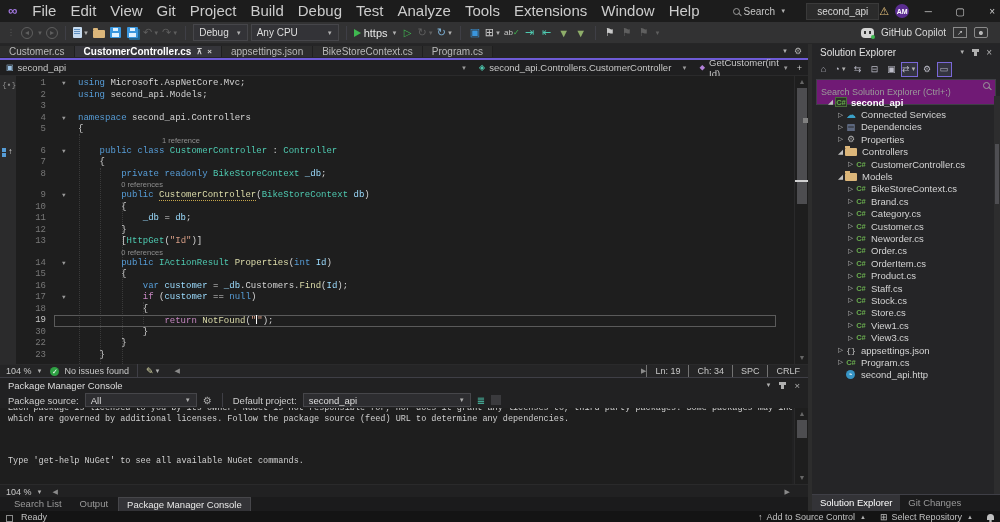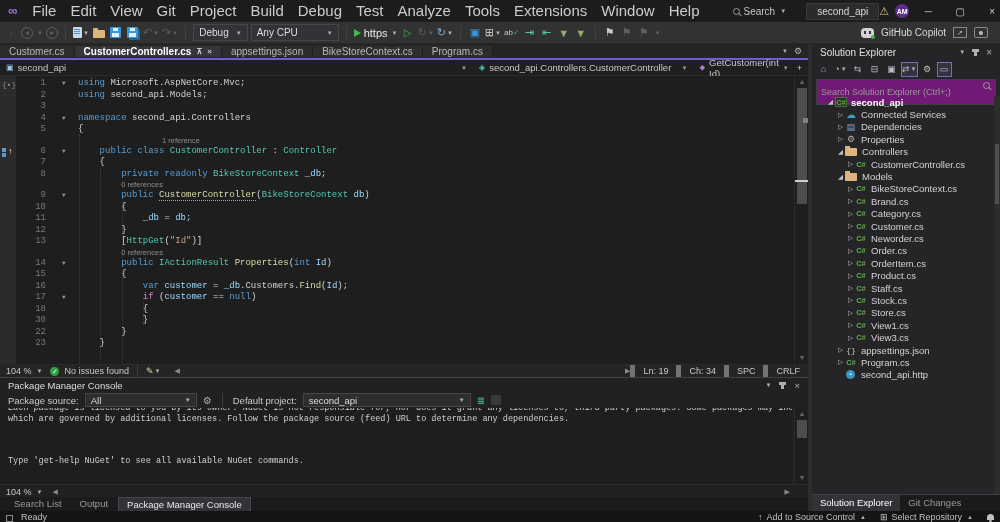--- a/index.html
+++ b/index.html
@@ -86,21 +86,21 @@
   
   #ed-vsb { left:794px; top:76px; width:14px; height:288px; background:#1e1e1e; border-left:1px solid #2a2a2b; }
   .sb-arrow { position:absolute; left:0; width:14px; height:12px; color:#666; font-size:7px; text-align:center; line-height:12px; }
   #ed-thumb { position:absolute; left:2px; top:12px; width:10px; height:116px; background:#4d4d50; }
   #ed-caretmark { position:absolute; left:0; top:104px; width:14px; height:2px; background:#d0d0d0; }
   #ed-annot { position:absolute; left:8px; top:42px; width:5px; height:5px; background:#808080; }
 
   
   #ed-status { left:0; top:364px; width:808px; height:13px; background:#252526; border-top:1px solid #2a2a2b; display:flex; align-items:center; font-size:9px; color:#c8c8c8; }
   .okring { width:9px; height:9px; border-radius:50%; background:#2ea043; color:#fff; font-size:7px; line-height:9px; text-align:center; }
-  .stat-cell { height:100%; display:flex; align-items:center; padding:0 8px; border-left:5px solid #737373; }
+  .stat-cell { height:100%; display:flex; align-items:center; padding:0 8px; border-left:1px solid #737373; }
 
   
   #pmc { left:0; top:377px; width:808px; height:120px; background:#212122; border-top:1px solid #3f3f46; }
   #pmc-titlerow { height:14px; display:flex; align-items:center; padding:0 8px; font-size:9.5px; color:#dddddd; }
   #pmc-titlerow .icons { margin-left:auto; display:flex; gap:8px; align-items:center; color:#b0b0b0; }
   #pmc-toolbar { height:16px; display:flex; align-items:center; padding:0 8px; gap:6px; font-size:9.5px; color:#cccccc; }
   .pmc-dd { background:#2d2d30; border:1px solid #46464a; height:14px; display:flex; align-items:center; padding:0 5px; color:#dddddd; font-size:9.5px; }
   .gear { color:#b0b0b0; font-size:10px; }
   .clear-ic { color:#4ec9b0; font-size:10px; }
   .dis-box { width:10px; height:10px; background:#3a3a3d; }
@@ -392,20 +392,25 @@
         <div class="code-row">
           <span class="lnum">17</span>
           <span class="fold">▼</span>
           <span class="codetext"><span class="tok p">            </span><span class="tok c">if</span><span class="tok p"> (</span><span class="tok v">customer</span><span class="tok p"> == </span><span class="tok k">null</span><span class="tok p">)</span></span>
         </div>
         <div class="code-row">
           <span class="lnum">18</span>
           <span class="codetext"><span class="tok p">            {</span></span>
         </div>
         <div class="code-row">
+          <div class="curbox"></div>
+          <span class="lnum cur">19</span>
+          <span class="codetext"><span class="tok p">                </span><span class="tok c">return</span><span class="tok p"> </span><span class="tok m">NotFound</span><span class="tok p">(</span><span class="tok s">"</span><span class="tcaret"></span><span class="tok s">"</span><span class="tok p">);</span></span>
+        </div>
+        <div class="code-row">
           <span class="lnum">30</span>
           <span class="codetext"><span class="tok p">            }</span></span>
         </div>
         <div class="code-row">
           <span class="lnum">22</span>
           <span class="codetext"><span class="tok p">        }</span></span>
         </div>
         <div class="code-row">
           <span class="lnum">23</span>
           <span class="codetext"><span class="tok p">    }</span></span>

